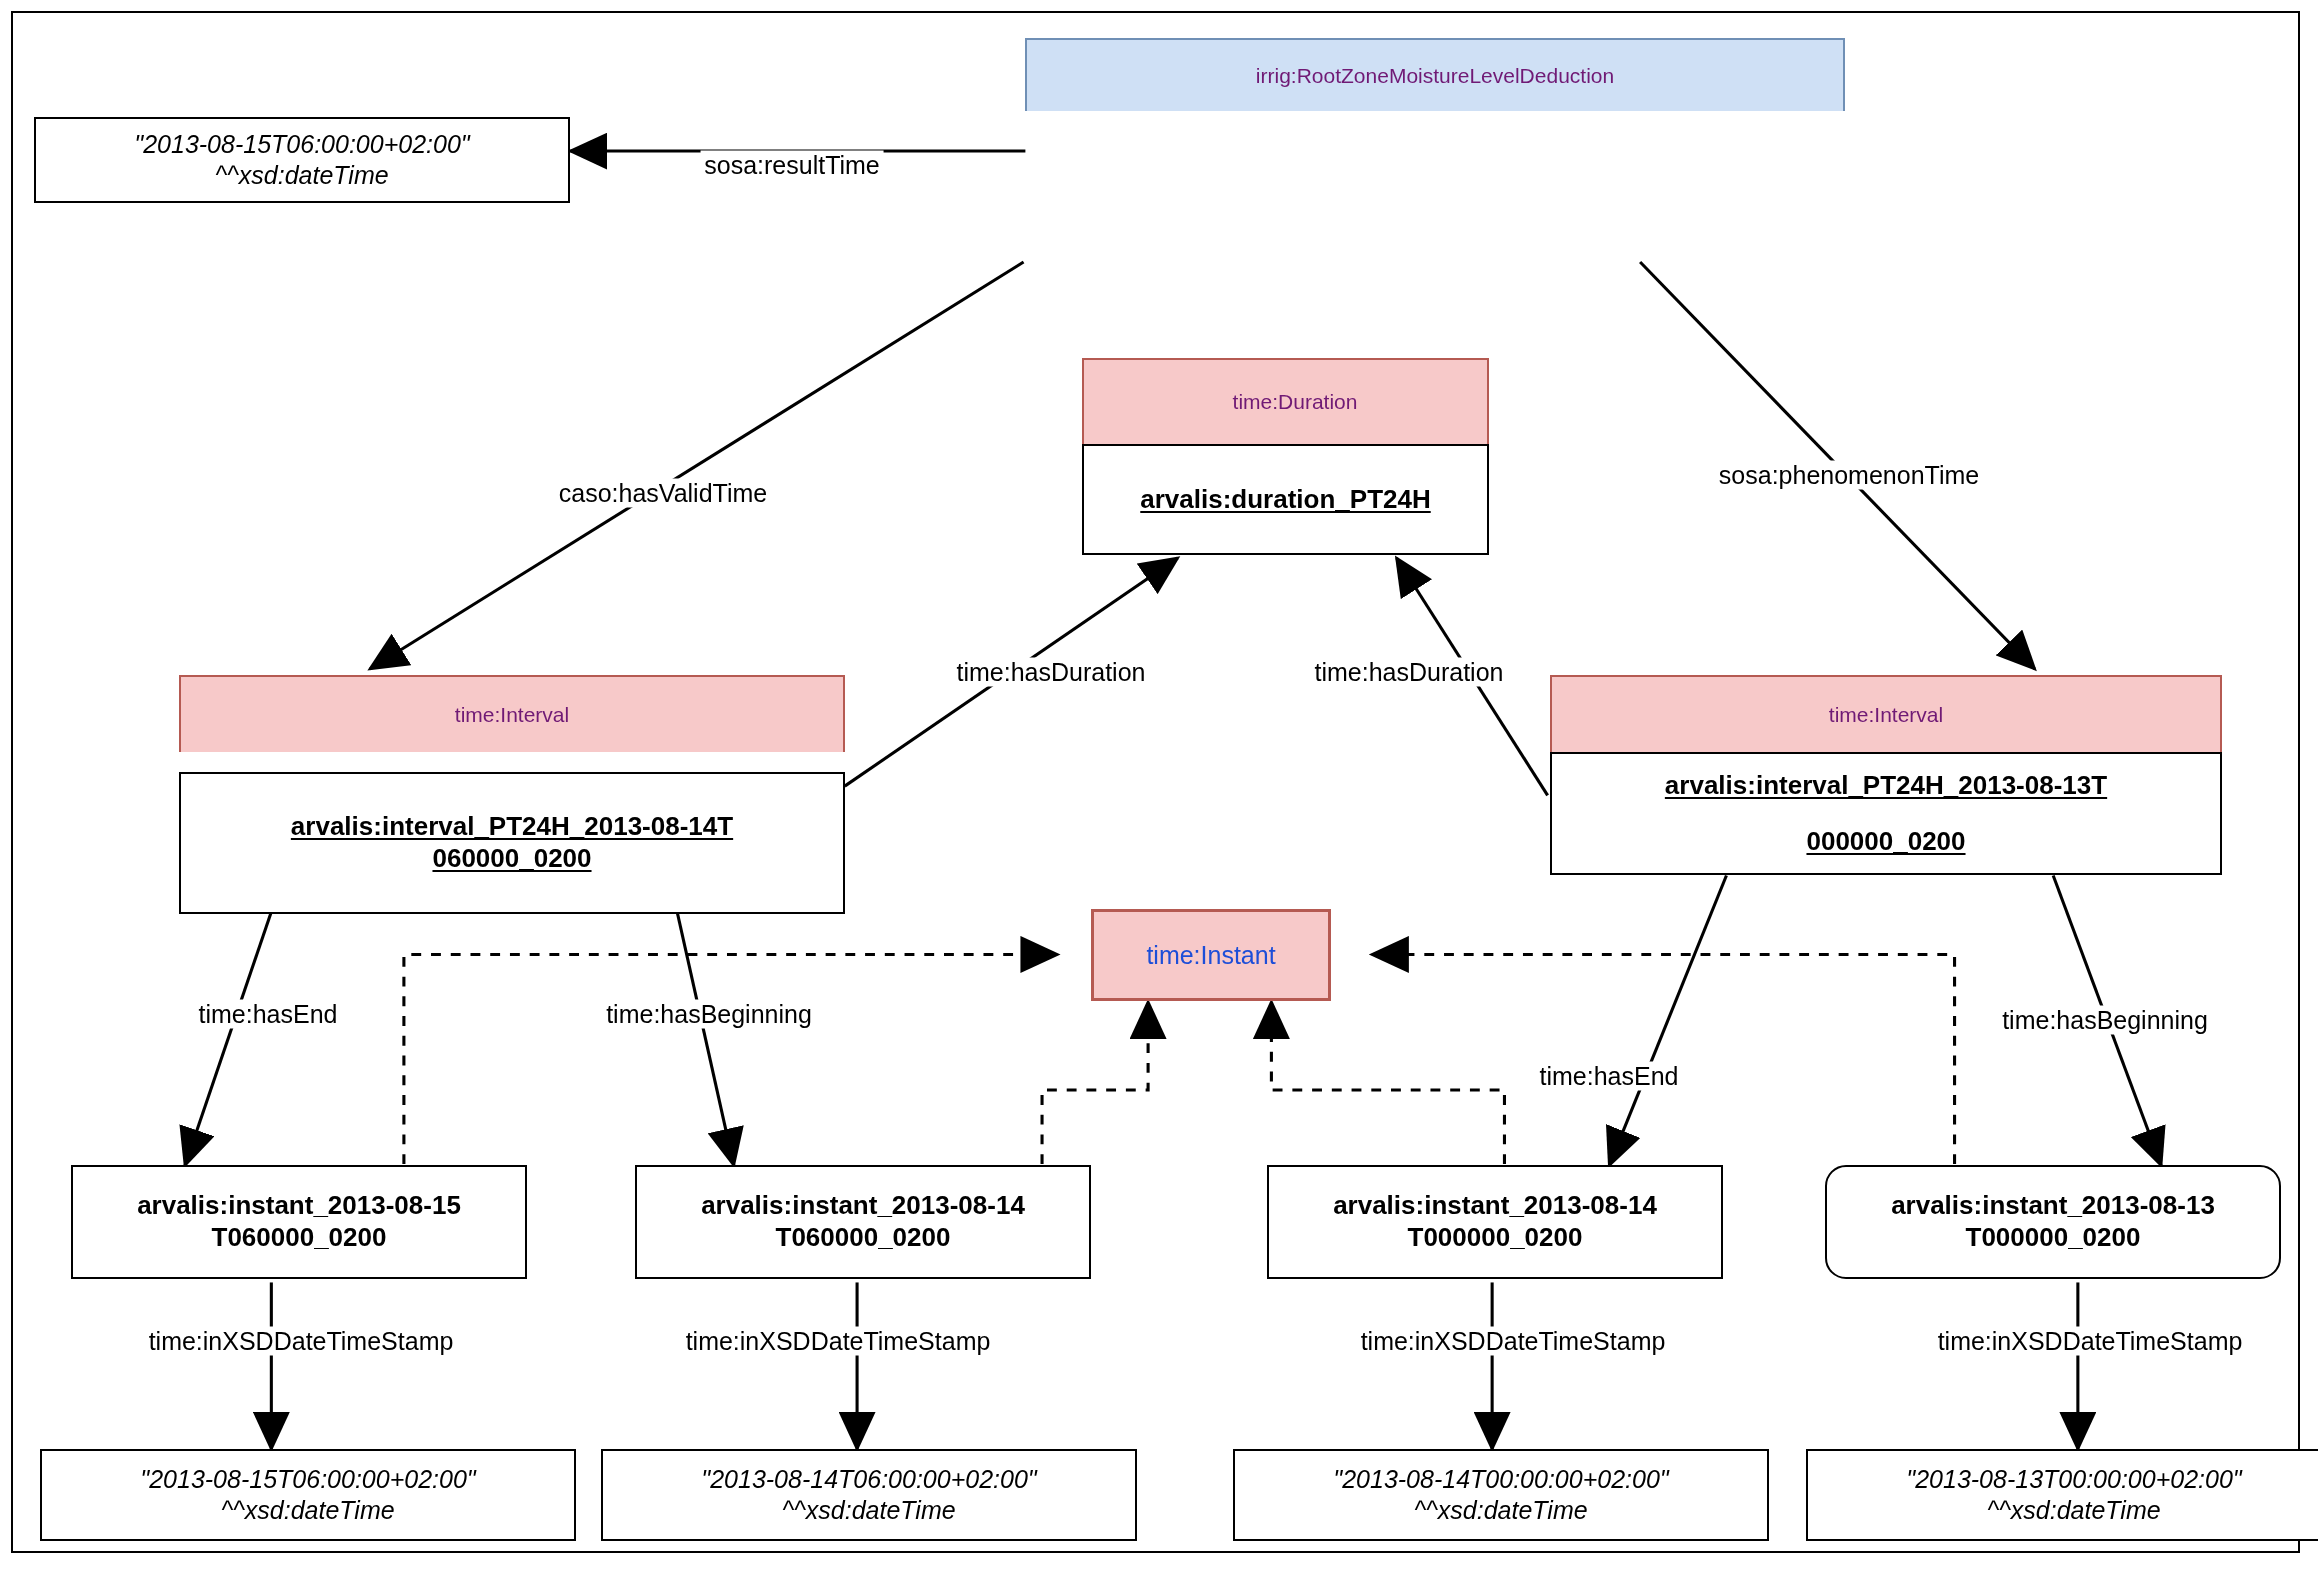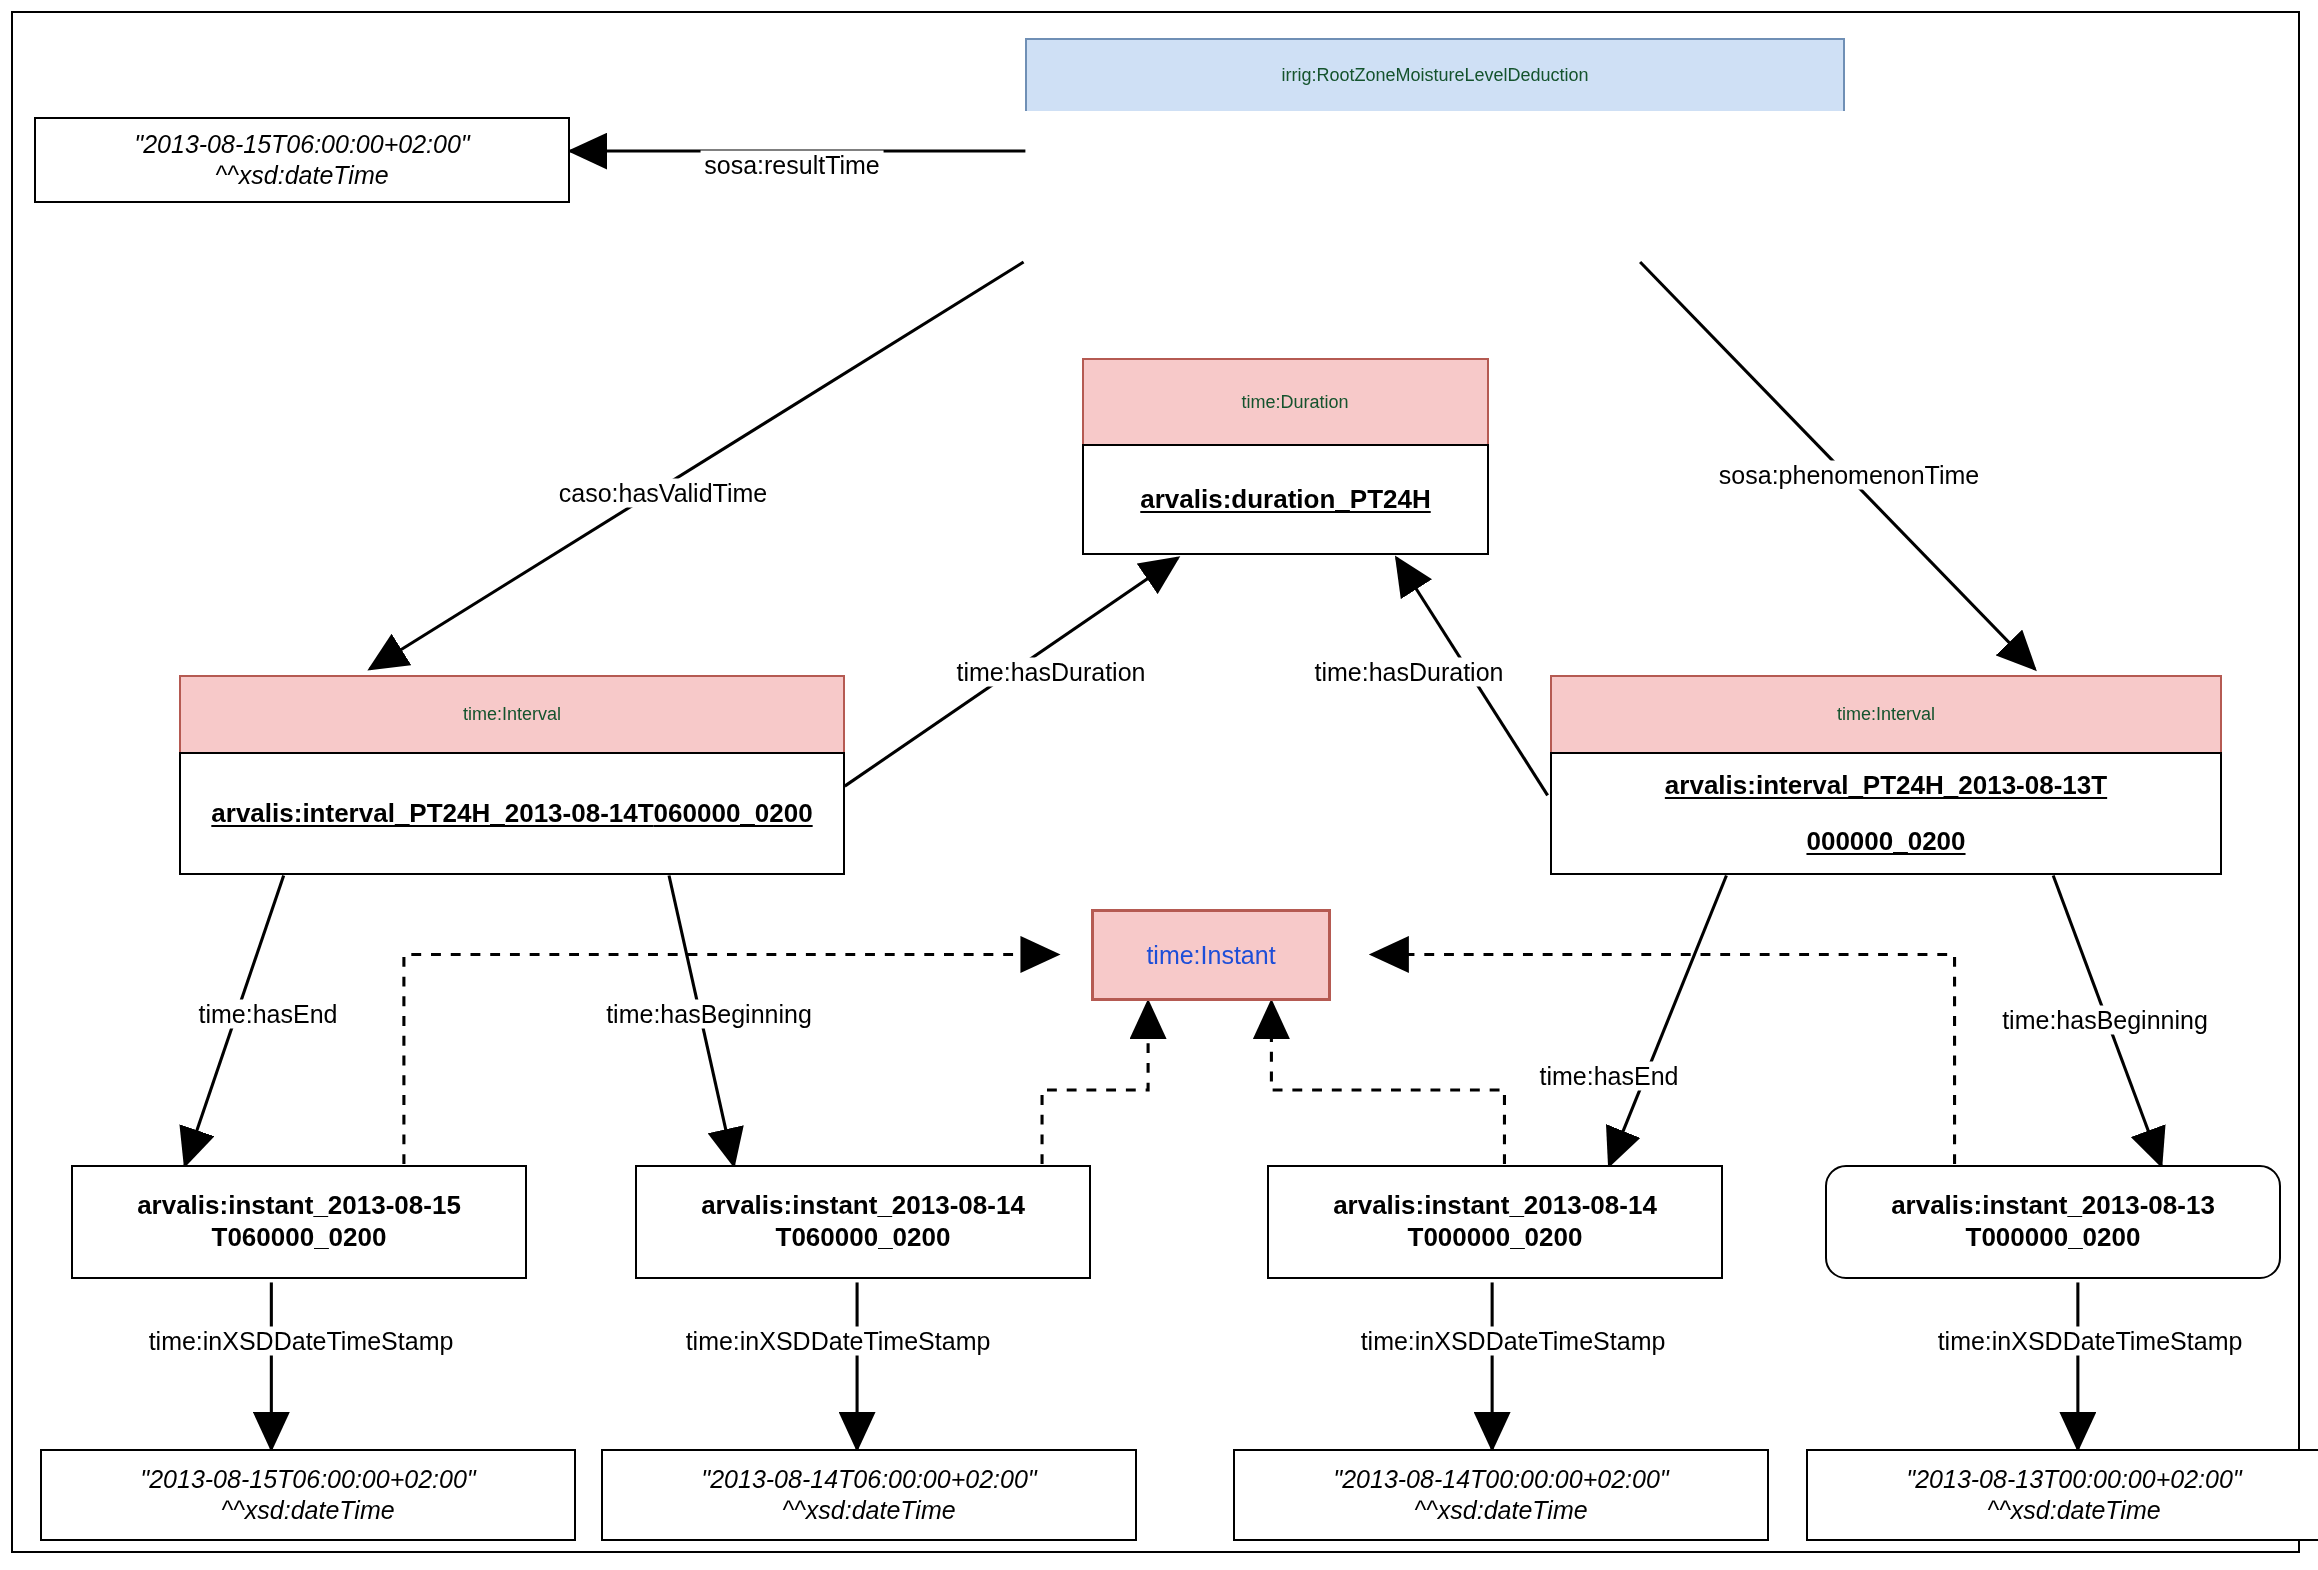--- a/index.html
+++ b/index.html
@@ -3,21 +3,21 @@
 <meta charset="utf-8">
 <style>
   html,body{margin:0;padding:0;background:#ffffff;}
   body{font-family:"Liberation Sans",sans-serif;}
   #stage{position:relative;width:2319px;height:1571px;background:#ffffff;overflow:hidden;}
   svg#wires{position:absolute;left:0;top:0;width:2319px;height:1571px;}
   .frame{position:absolute;left:11px;top:11px;width:2289px;height:1542px;border:2.5px solid #000;box-sizing:border-box;}
 
   .node{position:absolute;box-sizing:border-box;}
   .hdr{background:#f7c9c9;border:2.5px solid #b55a52;border-bottom:none;box-sizing:border-box;
-       display:flex;align-items:center;justify-content:center;font-size:18px;color:#14532d;}
+       display:flex;align-items:center;justify-content:center;font-size:21px;color:#701a75;}
   .hdr.blue{background:#cfe0f5;border-color:#6f8fb5;}
   .body{border:2.5px solid #000;background:#fff;box-sizing:border-box;
         display:flex;align-items:center;justify-content:center;text-align:center;
         font-size:26px;font-weight:bold;color:#000;line-height:1.22;padding:3.7px 6.2px;}
   .body .ul{text-decoration:underline;text-underline-offset:3.1px;}
   .plainbox{border:2.5px solid #000;background:#fff;box-sizing:border-box;
         display:flex;align-items:center;justify-content:center;text-align:center;
         font-size:26px;font-weight:bold;color:#000;line-height:1.22;padding:3.7px 6.2px;}
   .litbox{border:2.5px solid #000;background:#fff;box-sizing:border-box;
         display:flex;flex-direction:column;align-items:center;justify-content:center;
@@ -89,21 +89,21 @@
 
   <div class="node" style="left:1082px;top:358px;width:407px;height:197px;">
     <div class="hdr" style="height:86px;padding-left:19px;">time:Duration</div>
     <div class="body" style="height:111px;">
       <span class="ul">arvalis:duration_PT24H</span>
     </div>
   </div>
 
   <div class="node" style="left:179px;top:675px;width:666px;height:200px;">
     <div class="hdr" style="height:77px;">time:Interval</div>
-    <div class="body" style="height:123px;flex-direction:row;">
+    <div class="body" style="height:142px;flex-direction:column;margin-top:20px;">
       <span class="ul">arvalis:interval_PT24H_2013-08-14T</span>
       <span class="ul">060000_0200</span>
     </div>
   </div>
 
   <div class="node" style="left:1550px;top:675px;width:672px;height:200px;">
     <div class="hdr" style="height:77px;">time:Interval</div>
     <div class="body" style="height:123px;flex-direction:column;gap:24px;">
       <span class="ul">arvalis:interval_PT24H_2013-08-13T</span>
       <span class="ul">000000_0200</span>

